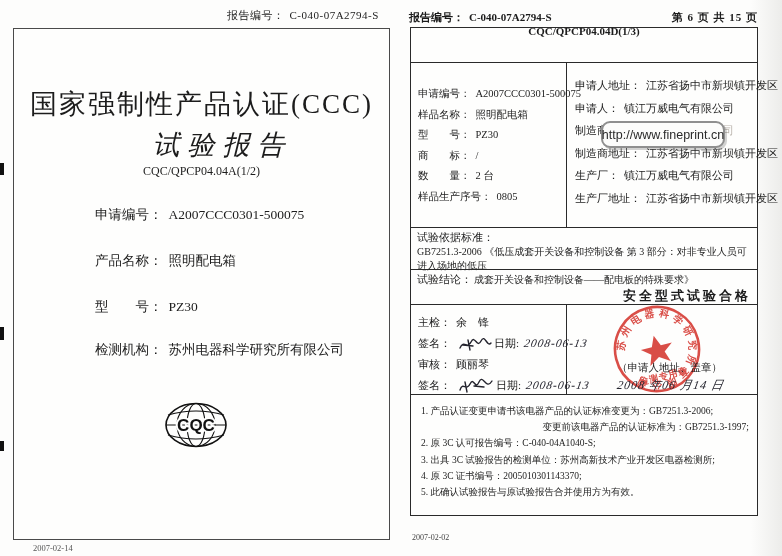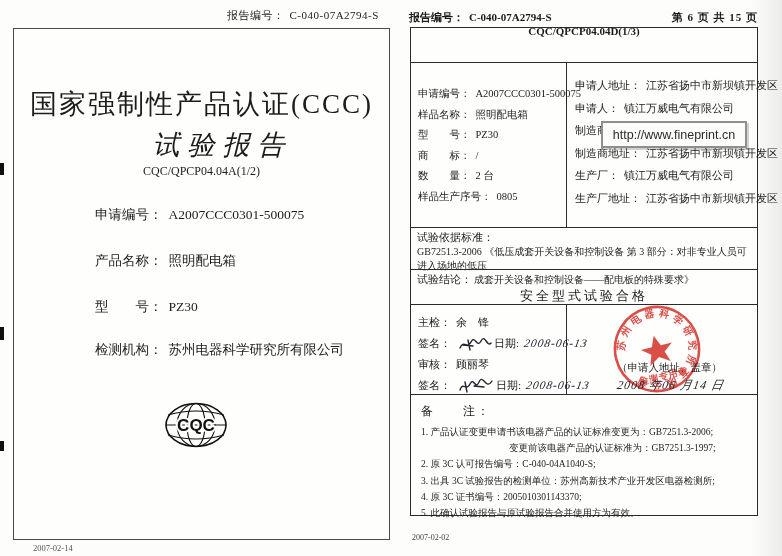--- a/index.html
+++ b/index.html
@@ -42,41 +42,41 @@
   .s-info .cell-l div { line-height:20.5px; white-space:nowrap; }
   .s-info .cell-r { padding:11px 0 0 8px; font-size:11px; }
   .s-info .cell-r div { line-height:22.6px; white-space:nowrap; }
   .lbl { margin-right:5px; }
   .faint { color:#b9b3ac; }
   .s-std { top:199px; height:42px; font-size:10px; padding:2px 6px 0 6px; }
   .s-std .hdr { font-size:11px; }
   .s-std .l2 { text-align:center; }
   .s-concl { top:241px; height:35px; padding:2px 6px 0 6px; }
   .s-concl .hdr { font-size:11px; }
-  .s-concl .val { text-align:center; font-size:13px; font-weight:normal; letter-spacing:3px; margin-top:0; }
+  .s-concl .val { text-align:right; font-size:13px; font-weight:bold; letter-spacing:3px; margin-top:0; }
   .s-sign { top:276px; height:90px; display:flex; }
   .s-sign .cell-l { padding:7px 0 0 7px; font-size:11px; }
   .s-sign .cell-l div { line-height:21px; white-space:nowrap; }
   .s-sign .cell-r { position:relative; }
   .hand { display:inline-block; font-style:italic; transform:skew(-10deg); font-size:11.5px; color:#24242e; letter-spacing:1px; }
   .scribble { vertical-align:middle; margin:0 2px; }
   .seal-wrap { position:absolute; left:34px; top:-1px; }
   .seal-caption { position:absolute; left:50px; top:56px; font-size:10.5px; white-space:nowrap; }
   .seal-date { position:absolute; left:50px; top:70px; }
   .seal-date .hand { font-size:12px; }
   .s-remarks { top:366px; height:120px; padding:8px 8px 0 10px; }
   .s-remarks .hdr { font-size:12px; font-weight:500; letter-spacing:2px; margin-bottom:4px; }
   .s-remarks .item { font-size:9.5px; line-height:16.2px; white-space:nowrap; }
-  .s-remarks .indent { padding-left:88px; }
+  .s-remarks .indent { padding-left:88px;text-align:right; }
   .rp-footer { left:412px; top:533px; font-size:8px; color:#444; }
 
   
   .watermark {
-    left:601px; top:121px; width:146px; height:27px;
-    border:2px solid #8f8f8f; border-radius:0; background:#fcfcfb;
+    left:601px; top:121px; width:124px; height:27px;
+    border:2px solid #8f8f8f; border-radius:9px; background:#fcfcfb;
     box-shadow:2px 2px 0 rgba(80,80,80,.25);
     display:flex; align-items:center; justify-content:center;
     font-family:"Liberation Sans","DejaVu Sans",sans-serif;
     font-size:12.5px; color:#2b2b2b; z-index:5;
   }
 </style>
 </head>
 <body>
 
 <div class="abs lp-report-no">
@@ -197,21 +197,20 @@
         </svg>
       </div>
       <div class="seal-caption">（申请人地址、盖章）</div>
       <div class="seal-date">
         <span class="hand">2008 年06 月14 日</span>
       </div>
     </div>
   </div>
 
   <div class="sec s-remarks">
-    <div class="hdr">备　　注：</div>
     <div class="item">1. 产品认证变更申请书该电器产品的认证标准变更为：GB7251.3-2006;</div>
     <div class="item indent">变更前该电器产品的认证标准为：GB7251.3-1997;</div>
     <div class="item">2. 原 3C 认可报告编号：C-040-04A1040-S;</div>
     <div class="item">3. 出具 3C 试验报告的检测单位：苏州高新技术产业开发区电器检测所;</div>
     <div class="item">4. 原 3C 证书编号：2005010301143370;</div>
     <div class="item">5. 此确认试验报告与原试验报告合并使用方为有效。</div>
   </div>
 
 </div>
 

